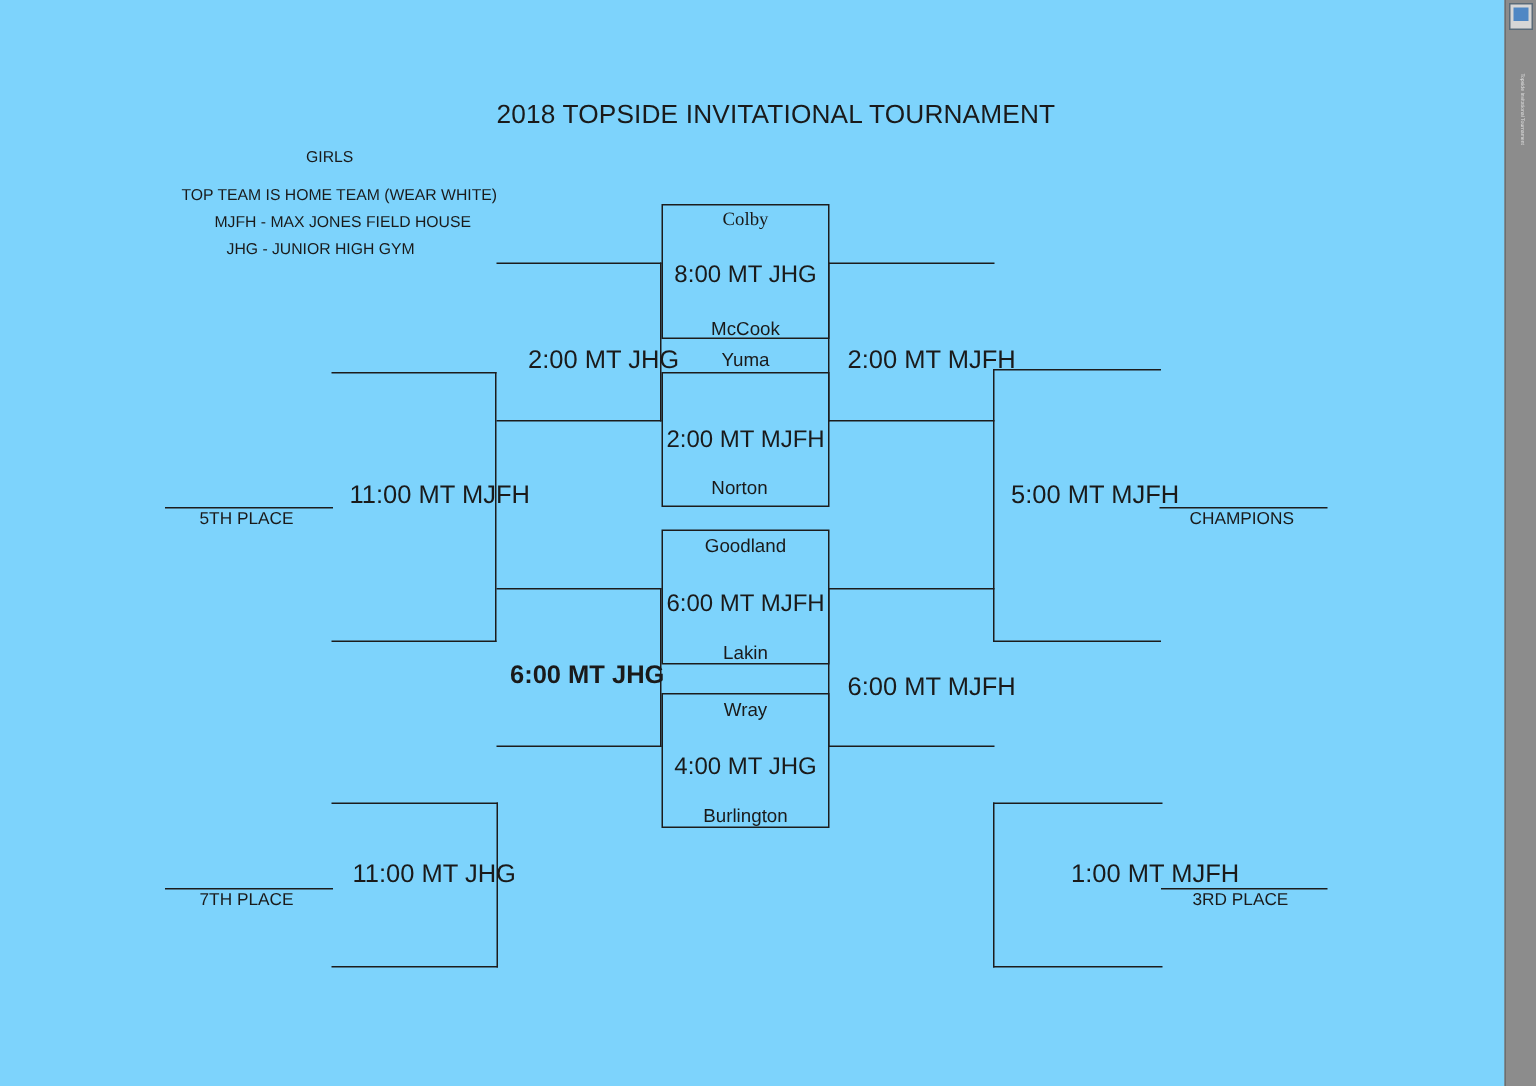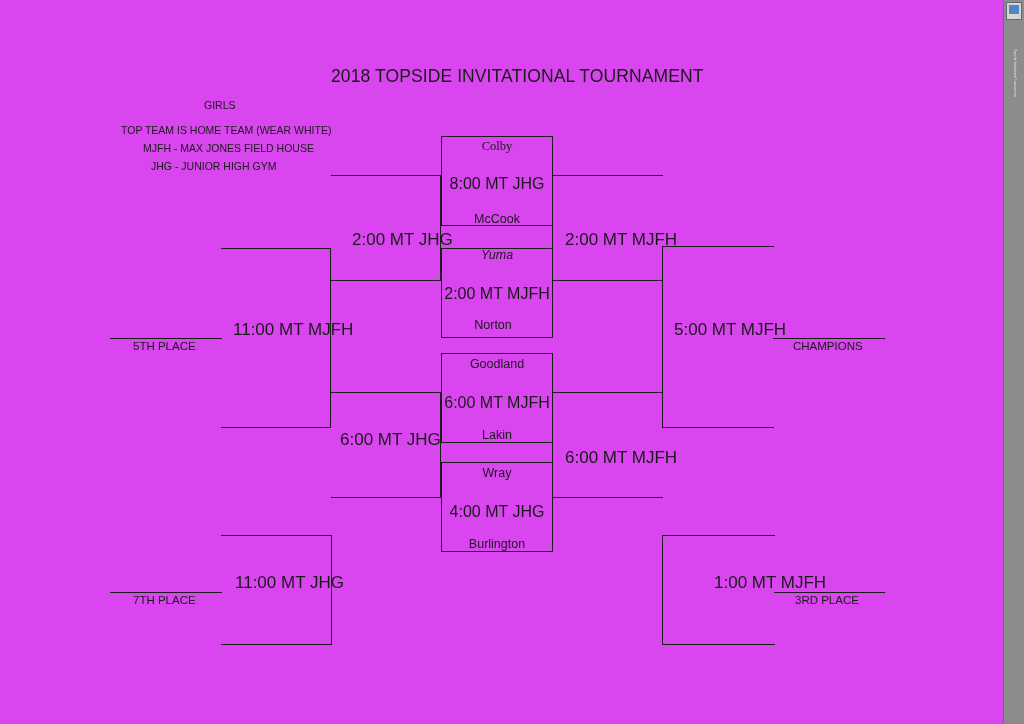--- a/index.html
+++ b/index.html
@@ -20,21 +20,21 @@
     overflow: hidden;
   }
 
   
   #sheet {
     position: absolute;
     left: 0;
     top: 0;
     width: 1004px;
     height: 724px;
-    background: #d946ef;
+    background: #7dd3fc;
   }
 
   
   .title {
     position: absolute;
     font-size: 17.5px;
     color: #1a1a1a;
     letter-spacing: .1px;
     white-space: nowrap;
   }
@@ -157,21 +157,21 @@
     <div class="note" style="left:121px; top:124px;">TOP TEAM IS HOME TEAM (WEAR WHITE)</div>
     <div class="note" style="left:143px; top:142px;">MJFH - MAX JONES FIELD HOUSE</div>
     <div class="note" style="left:151px; top:160px;">JHG - JUNIOR HIGH GYM</div>
 
     <div class="box" style="left:441px; top:136px; width:112px; height:90px;"></div>
     <div class="team" style="left:441px; top:139px; width:112px;font-family:Liberation Serif, serif;">Colby</div>
     <div class="slot-time" style="left:441px; top:175px; width:112px;">8:00 MT JHG</div>
     <div class="team" style="left:441px; top:212px; width:112px;">McCook</div>
 
     <div class="box" style="left:441px; top:248px; width:112px; height:90px;"></div>
-    <div class="team" style="left:441px; top:248px; width:112px;font-style:italic;">Yuma</div>
+    <div class="team" style="left:441px; top:233px; width:112px;">Yuma</div>
     <div class="slot-time" style="left:441px; top:285px; width:112px;">2:00 MT MJFH</div>
     <div class="team" style="left:441px; top:318px; width:104px;">Norton</div>
 
     <div class="box" style="left:441px; top:353px; width:112px; height:90px;"></div>
     <div class="team" style="left:441px; top:357px; width:112px;">Goodland</div>
     <div class="slot-time" style="left:441px; top:394px; width:112px;">6:00 MT MJFH</div>
     <div class="team" style="left:441px; top:428px; width:112px;">Lakin</div>
 
     <div class="box" style="left:441px; top:462px; width:112px; height:90px;"></div>
     <div class="team" style="left:441px; top:466px; width:112px;">Wray</div>
@@ -186,21 +186,21 @@
 
     <div class="bk-left" style="left:662px; top:246px; width:112px; height:182px;"></div>
     <div class="bracket-time" style="left:674px; top:320px;">5:00 MT MJFH</div>
     <div class="hline" style="left:773px; top:338px; width:112px;"></div>
     <div class="place-label" style="left:793px; top:340px;">CHAMPIONS</div>
 
     <div class="bk-right" style="left:331px; top:175px; width:110px; height:106px;"></div>
     <div class="bracket-time" style="left:352px; top:230px;">2:00 MT JHG</div>
 
     <div class="bk-right" style="left:331px; top:392px; width:110px; height:106px;"></div>
-    <div class="bracket-time" style="left:340px; top:430px;">6:00 MT JHG</div>
+    <div class="bracket-time" style="left:340px; top:440px;font-weight:bold;">6:00 MT JHG</div>
 
     <div class="bk-right" style="left:221px; top:248px; width:110px; height:180px;"></div>
     <div class="bracket-time" style="left:233px; top:320px;">11:00 MT MJFH</div>
     <div class="hline" style="left:110px; top:338px; width:112px;"></div>
     <div class="place-label" style="left:133px; top:340px;">5TH PLACE</div>
 
     <div class="bk-right" style="left:221px; top:535px; width:111px; height:110px;"></div>
     <div class="bracket-time" style="left:235px; top:573px;">11:00 MT JHG</div>
     <div class="hline" style="left:110px; top:592px; width:112px;"></div>
     <div class="place-label" style="left:133px; top:594px;">7TH PLACE</div>

